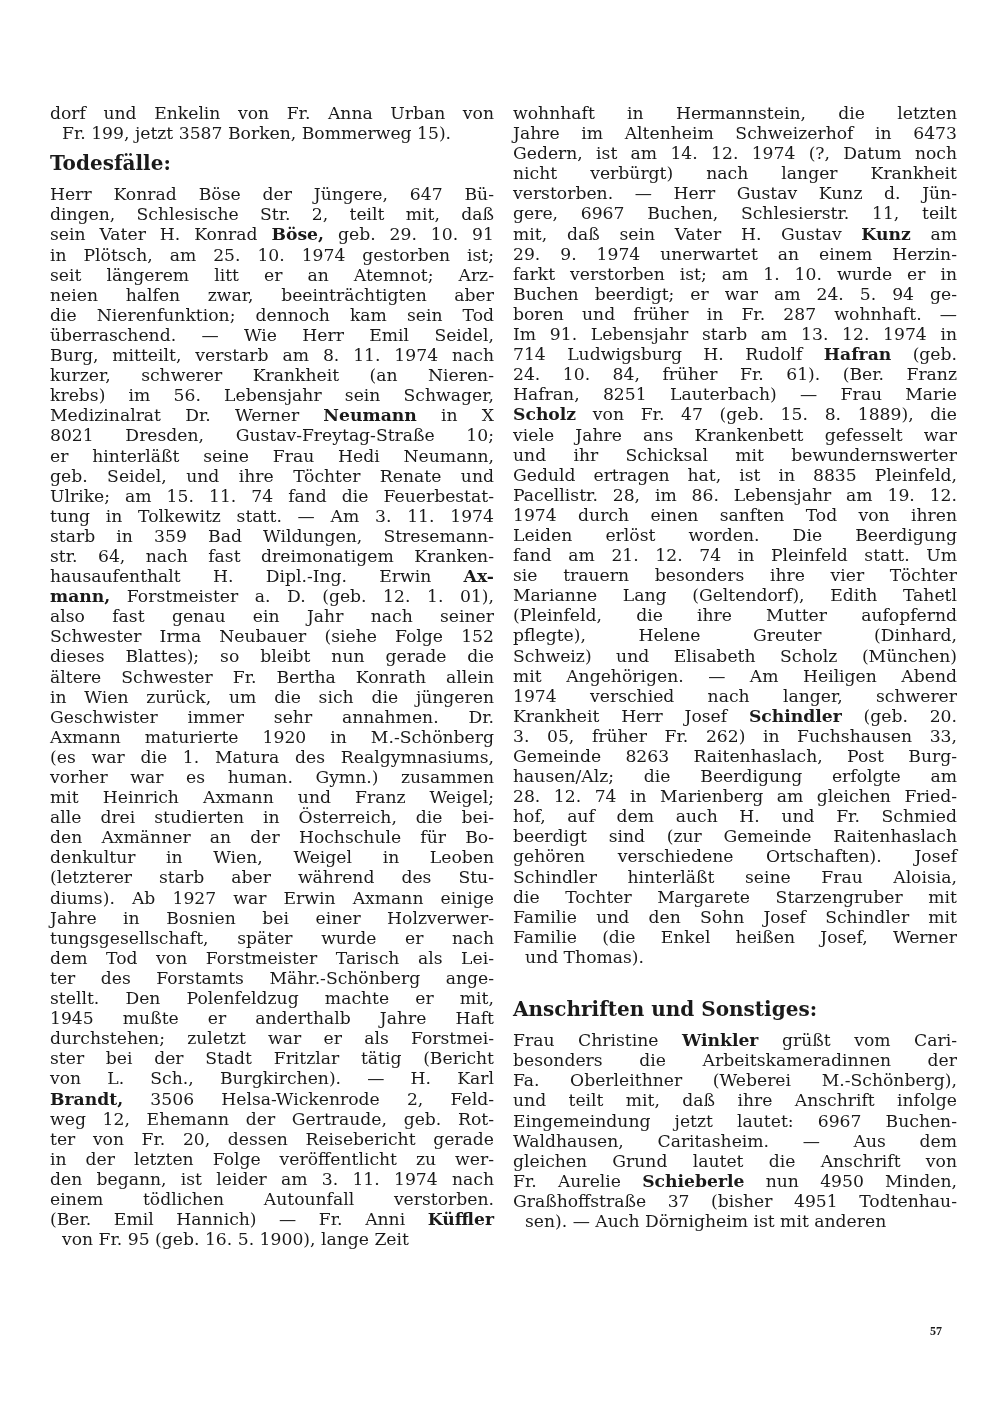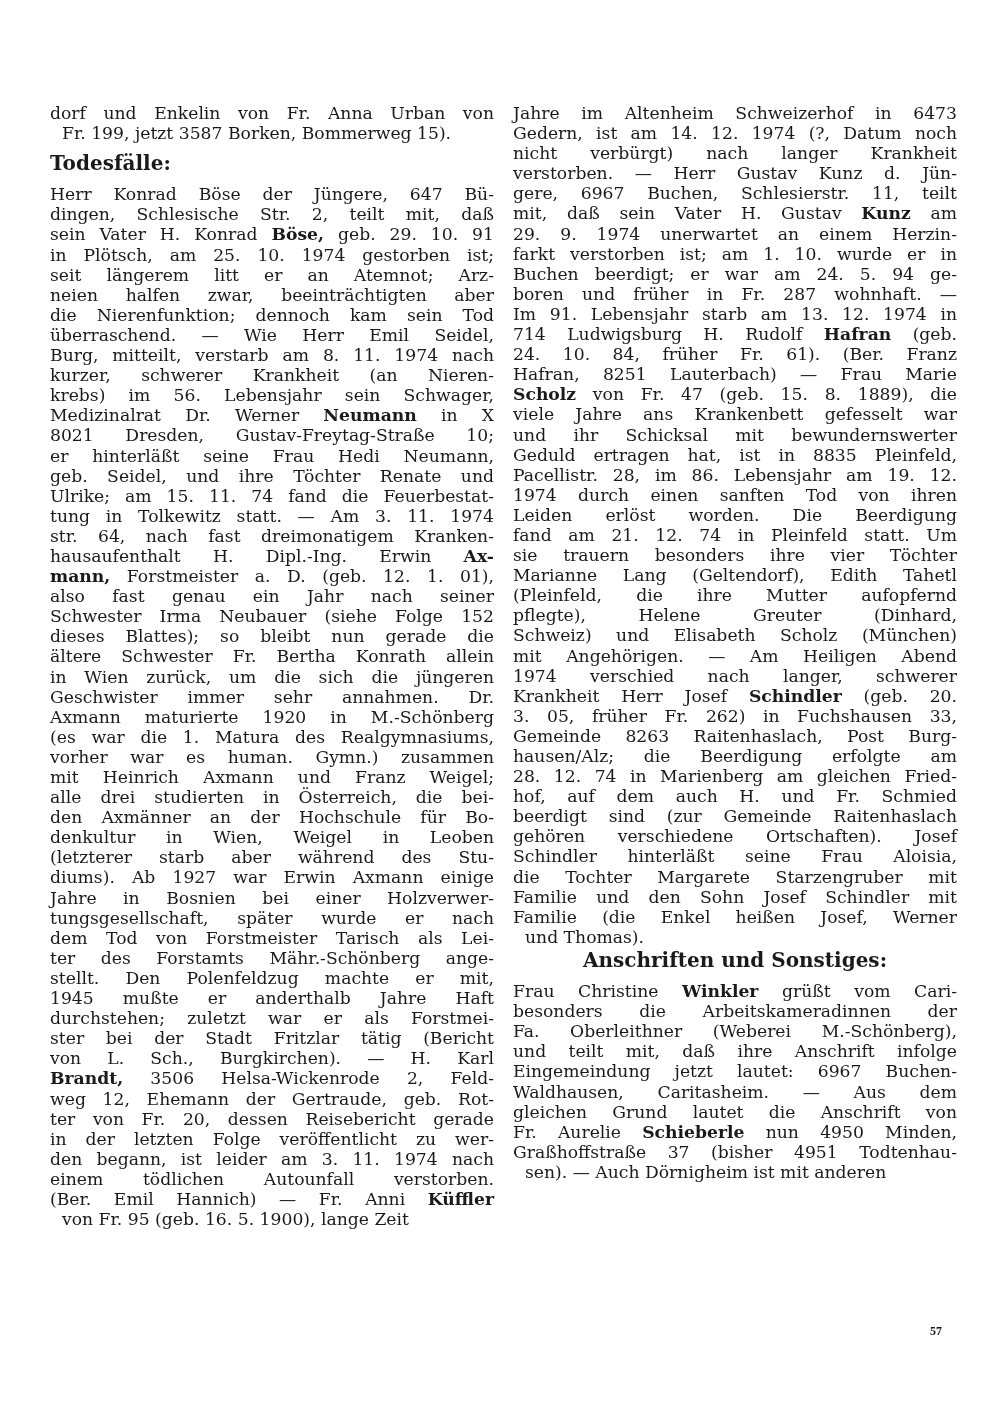--- a/index.html
+++ b/index.html
@@ -68,20 +68,21 @@
       <span class="line">überraschend. — Wie Herr Emil Seidel,</span>
       <span class="line">Burg, mitteilt, verstarb am 8. 11. 1974 nach</span>
       <span class="line">kurzer, schwerer Krankheit (an Nieren-</span>
       <span class="line">krebs) im 56. Lebensjahr sein Schwager,</span>
       <span class="line">Medizinalrat Dr. Werner <b>Neumann</b> in X</span>
       <span class="line">8021 Dresden, Gustav-Freytag-Straße 10;</span>
       <span class="line">er hinterläßt seine Frau Hedi Neumann,</span>
       <span class="line">geb. Seidel, und ihre Töchter Renate und</span>
       <span class="line">Ulrike; am 15. 11. 74 fand die Feuerbestat-</span>
       <span class="line">tung in Tolkewitz statt. — Am 3. 11. 1974</span>
+      <span class="line">starb in 359 Bad Wildungen, Stresemann-</span>
       <span class="line">str. 64, nach fast dreimonatigem Kranken-</span>
       <span class="line">hausaufenthalt H. Dipl.-Ing. Erwin <b>Ax-</b></span>
       <span class="line"><b>mann,</b> Forstmeister a. D. (geb. 12. 1. 01),</span>
       <span class="line">also fast genau ein Jahr nach seiner</span>
       <span class="line">Schwester Irma Neubauer (siehe Folge 152</span>
       <span class="line">dieses Blattes); so bleibt nun gerade die</span>
       <span class="line">ältere Schwester Fr. Bertha Konrath allein</span>
       <span class="line">in Wien zurück, um die sich die jüngeren</span>
       <span class="line">Geschwister immer sehr annahmen. Dr.</span>
       <span class="line">Axmann maturierte 1920 in M.-Schönberg</span>
@@ -108,20 +109,21 @@
       <span class="line">in der letzten Folge veröffentlicht zu wer-</span>
       <span class="line">den begann, ist leider am 3. 11. 1974 nach</span>
       <span class="line">einem tödlichen Autounfall verstorben.</span>
       <span class="line">(Ber. Emil Hannich) — Fr. Anni <b>Küffler</b></span>
       <span class="line last">von Fr. 95 (geb. 16. 5. 1900), lange Zeit</span>
     </div>
 </div>
 
 <div class="column col-right">
   <div>
+      <span class="line">wohnhaft in Hermannstein, die letzten</span>
       <span class="line">Jahre im Altenheim Schweizerhof in 6473</span>
       <span class="line">Gedern, ist am 14. 12. 1974 (?, Datum noch</span>
       <span class="line">nicht verbürgt) nach langer Krankheit</span>
       <span class="line">verstorben. — Herr Gustav Kunz d. Jün-</span>
       <span class="line">gere, 6967 Buchen, Schlesierstr. 11, teilt</span>
       <span class="line">mit, daß sein Vater H. Gustav <b>Kunz</b> am</span>
       <span class="line">29. 9. 1974 unerwartet an einem Herzin-</span>
       <span class="line">farkt verstorben ist; am 1. 10. wurde er in</span>
       <span class="line">Buchen beerdigt; er war am 24. 5. 94 ge-</span>
       <span class="line">boren und früher in Fr. 287 wohnhaft. —</span>
@@ -151,21 +153,21 @@
       <span class="line">28. 12. 74 in Marienberg am gleichen Fried-</span>
       <span class="line">hof, auf dem auch H. und Fr. Schmied</span>
       <span class="line">beerdigt sind (zur Gemeinde Raitenhaslach</span>
       <span class="line">gehören verschiedene Ortschaften). Josef</span>
       <span class="line">Schindler hinterläßt seine Frau Aloisia,</span>
       <span class="line">die Tochter Margarete Starzengruber mit</span>
       <span class="line">Familie und den Sohn Josef Schindler mit</span>
       <span class="line">Familie (die Enkel heißen Josef, Werner</span>
       <span class="line last">und Thomas).</span>
     </div>
-  <div class="heading" style="margin-top:3px;text-align:center;">Anschriften und Sonstiges:</div>
+  <div class="heading" style="margin-top:32px;">Anschriften und Sonstiges:</div>
   <div>
       <span class="line">Frau Christine <b>Winkler</b> grüßt vom Cari-</span>
       <span class="line">besonders die Arbeitskameradinnen der</span>
       <span class="line">Fa. Oberleithner (Weberei M.-Schönberg),</span>
       <span class="line">und teilt mit, daß ihre Anschrift infolge</span>
       <span class="line">Eingemeindung jetzt lautet: 6967 Buchen-</span>
       <span class="line">Waldhausen, Caritasheim. — Aus dem</span>
       <span class="line">gleichen Grund lautet die Anschrift von</span>
       <span class="line">Fr. Aurelie <b>Schieberle</b> nun 4950 Minden,</span>
       <span class="line">Graßhoffstraße 37 (bisher 4951 Todtenhau-</span>

